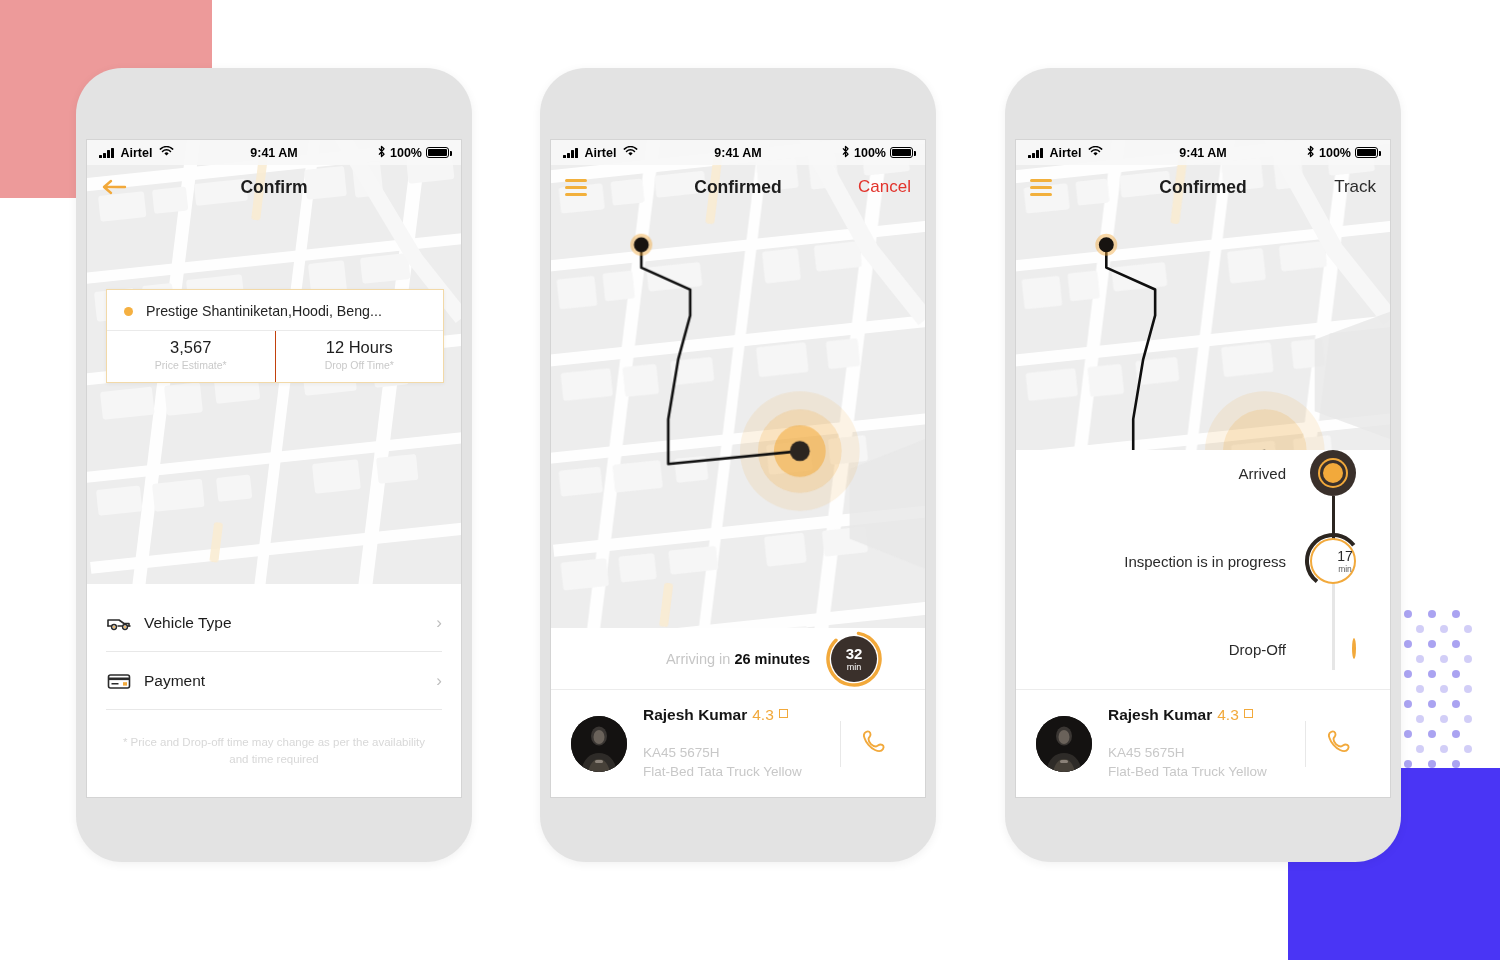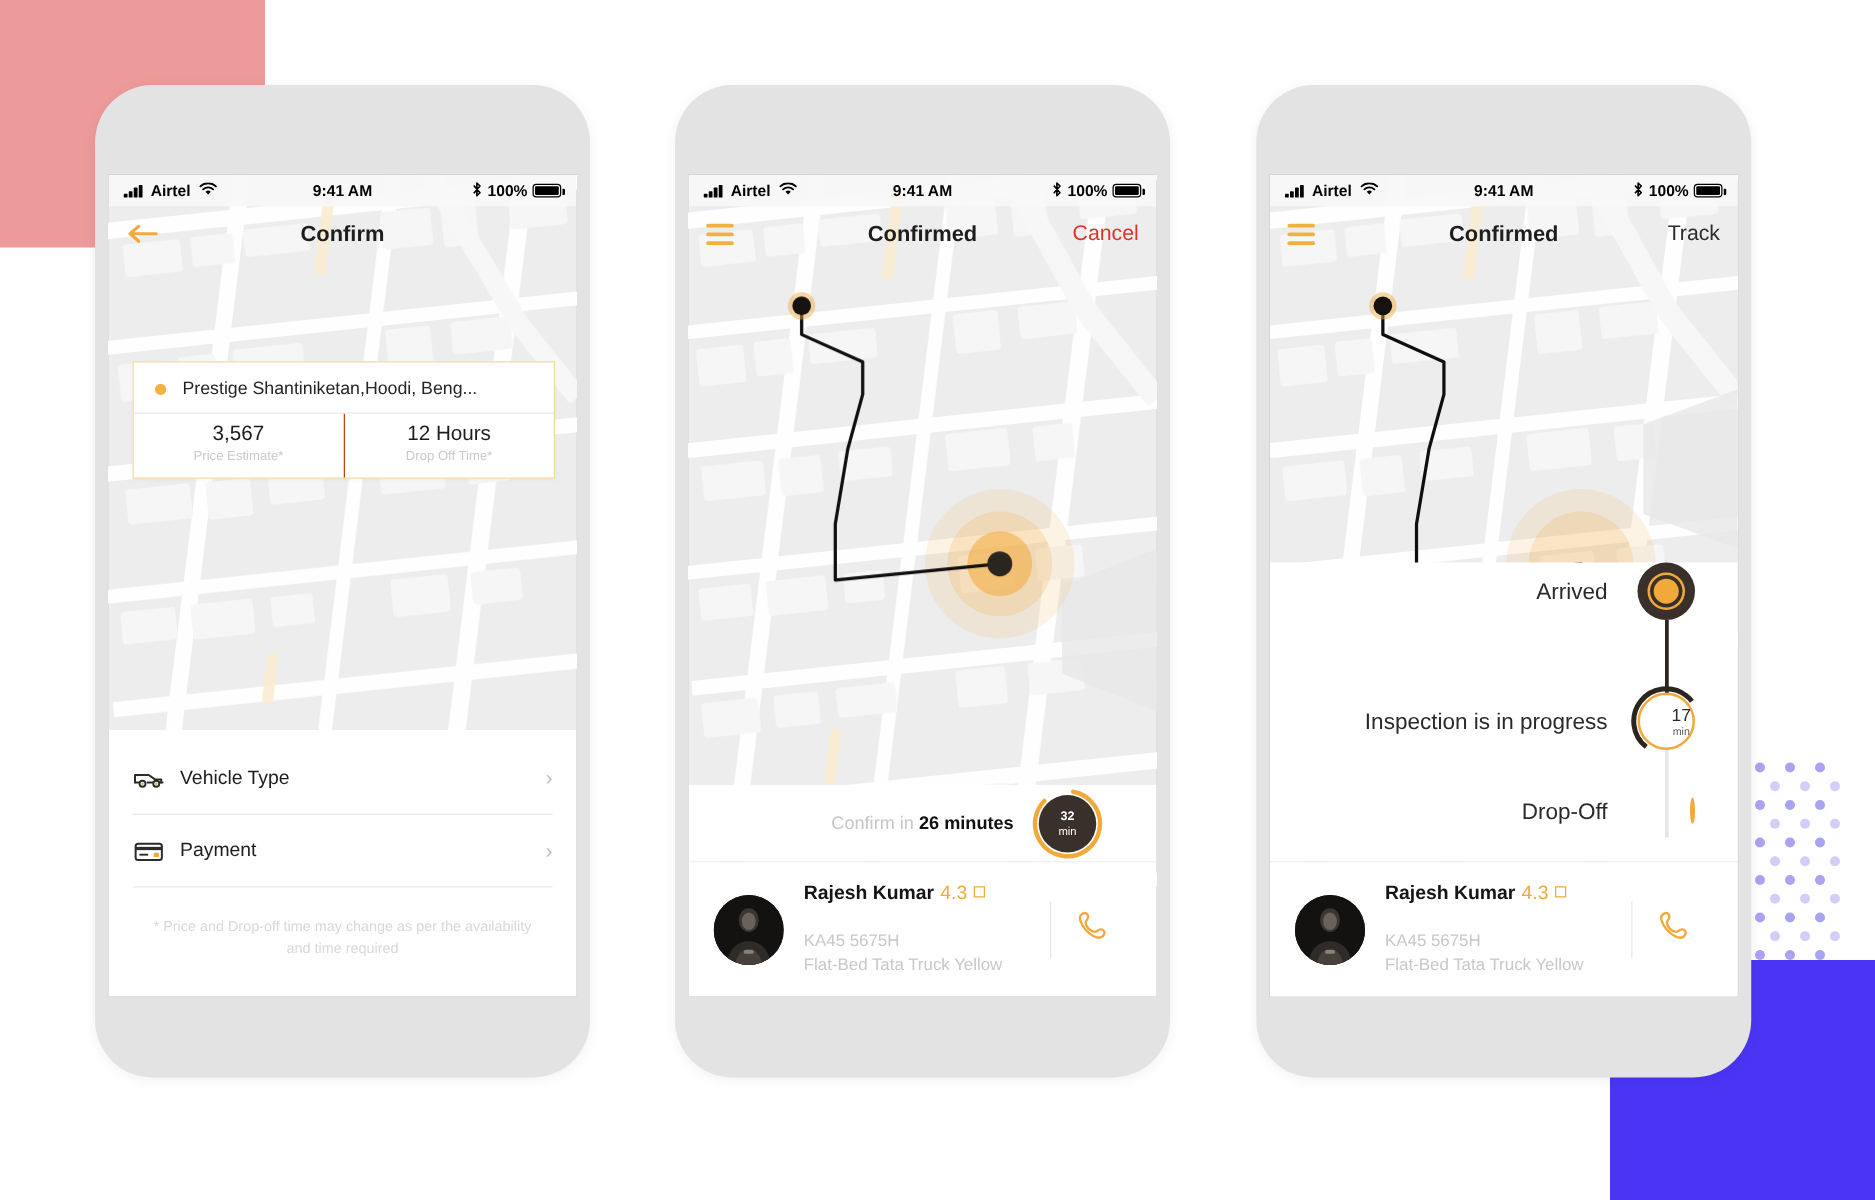--- a/index.html
+++ b/index.html
@@ -144,21 +144,21 @@
   }
   .eta-text { font-size: 14.5px; color: #C6C6C6; }
   .eta-text b { color: #111; font-weight: bold; }
   .eta-badge {
     position: absolute; right: 48px; top: 8px;
     width: 46px; height: 46px; border-radius: 50%;
     background: #3A302B; color: #fff;
     display: flex; flex-direction: column; align-items: center; justify-content: center;
     line-height: 1;
   }
-  .eta-badge .n { font-size: 10px; font-weight: bold; }
+  .eta-badge .n { font-size: 15px; font-weight: bold; }
   .eta-badge .u { font-size: 9px; margin-top: 2px; }
   .eta-ring {
     position: absolute; right: 42px; top: 2px; width: 58px; height: 58px;
   }
 
   .driver-bar {
     position: absolute; left: 0; right: 0; bottom: 0; height: 107px;
     background: #FFFFFF; display: flex; align-items: center; padding: 0 20px;
   }
   .avatar {
@@ -175,21 +175,21 @@
   .driver-sub { font-size: 13.5px; color: #C8C8C8; margin-top: 20px; line-height: 1.35; }
   .call-sep { margin-left: auto; width: 1px; height: 46px; background: #E8E8E8; }
   .call-btn { width: 64px; display: flex; align-items: center; justify-content: center; cursor: pointer; }
 
   
   .timeline {
     position: absolute; left: 0; right: 0; top: 310px; bottom: 107px;
     background: #FFFFFF; border-bottom: 1px solid #ECECEC;
   }
   .tl-row { position: absolute; right: 0; left: 0; display: flex; align-items: center; }
-  .tl-label { position: absolute; right: 104px; font-size: 18px; color: #2A2A2A; white-space: nowrap; text-align: right; }
+  .tl-label { position: absolute; right: 104px; font-size: 15px; color: #2A2A2A; white-space: nowrap; text-align: right; }
   .tl-node { position: absolute; right: 34px; }
   .node-done {
     width: 46px; height: 46px; border-radius: 50%; background: #3A302B;
     display: flex; align-items: center; justify-content: center;
   }
   .node-done::after {
     content:""; width: 20px; height: 20px; border-radius: 50%;
     background: #F2A93B; box-shadow: 0 0 0 3px #3A302B, 0 0 0 5px #F2A93B;
   }
   .node-current {
@@ -494,21 +494,21 @@
         <span class="hamburger">
             <i></i>
             <i></i>
             <i></i>
           </span>
         <span class="nav-title">Confirmed</span>
         <span class="nav-right cancel">Cancel</span>
       </div>
 
       <div class="eta-bar">
-        <span class="eta-text"><span>Confirm in </span><b>26 minutes</b></span>
+        <span class="eta-text"><span>Arriving in </span><b>26 minutes</b></span>
         <svg class="eta-ring" viewBox="0 0 58 58">
           <circle cx="29" cy="29" r="26" fill="none" stroke="#F2A93B" stroke-width="3.5" stroke-dasharray="138 26" stroke-linecap="round" transform="rotate(-80 29 29)"></circle>
         </svg>
         <span class="eta-badge">
           <span class="n">32</span>
           <span class="u">min</span>
         </span>
       </div>
 
       <div class="driver-bar">
@@ -639,21 +639,21 @@
         <div class="tl-line solid" style="top: 46px; height: 80px;"></div>
         <div class="tl-line faint" style="top: 126px; height: 94px;"></div>
 
         <div class="tl-row" style="top: 0px; height: 46px;">
           <span class="tl-label">Arrived</span>
           <span class="tl-node">
             <span class="node-done"></span>
           </span>
         </div>
 
-        <div class="tl-row" style="top: 104px; height: 46px;">
+        <div class="tl-row" style="top: 88px; height: 46px;">
           <span class="tl-label">Inspection is in progress</span>
           <span class="tl-node">
             <svg class="node-arc" viewBox="0 0 58 58">
               <circle cx="29" cy="29" r="26" fill="none" stroke="#2B2520" stroke-width="4" stroke-dasharray="88 76" stroke-linecap="butt" transform="rotate(128 29 29)"></circle>
             </svg>
             <span class="node-current">
               <span class="n">17</span>
               <span class="u">min</span>
             </span>
           </span>

